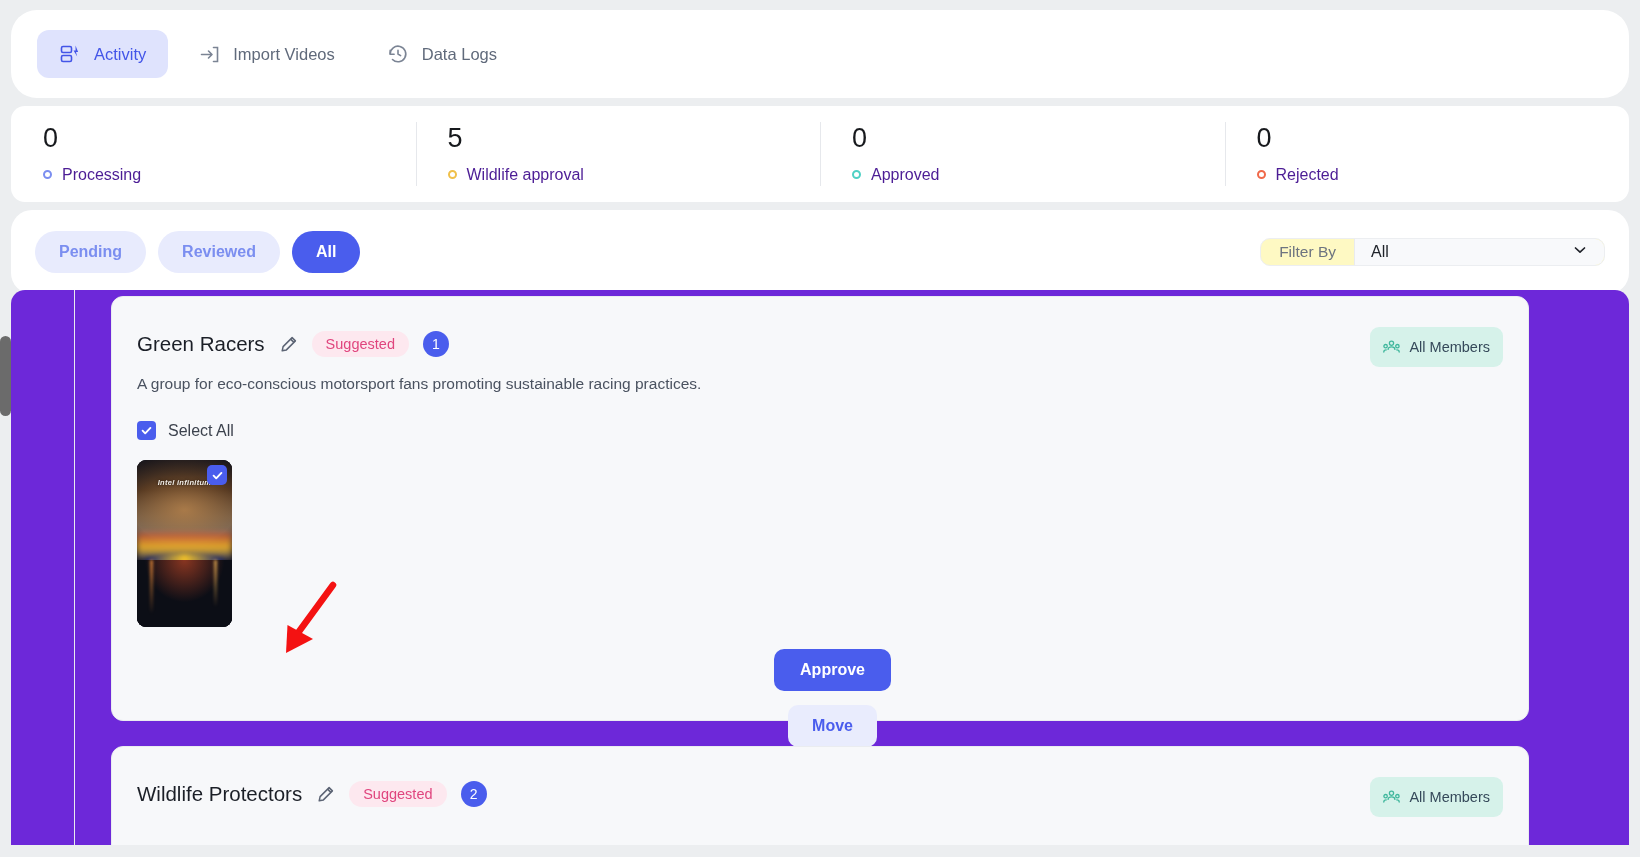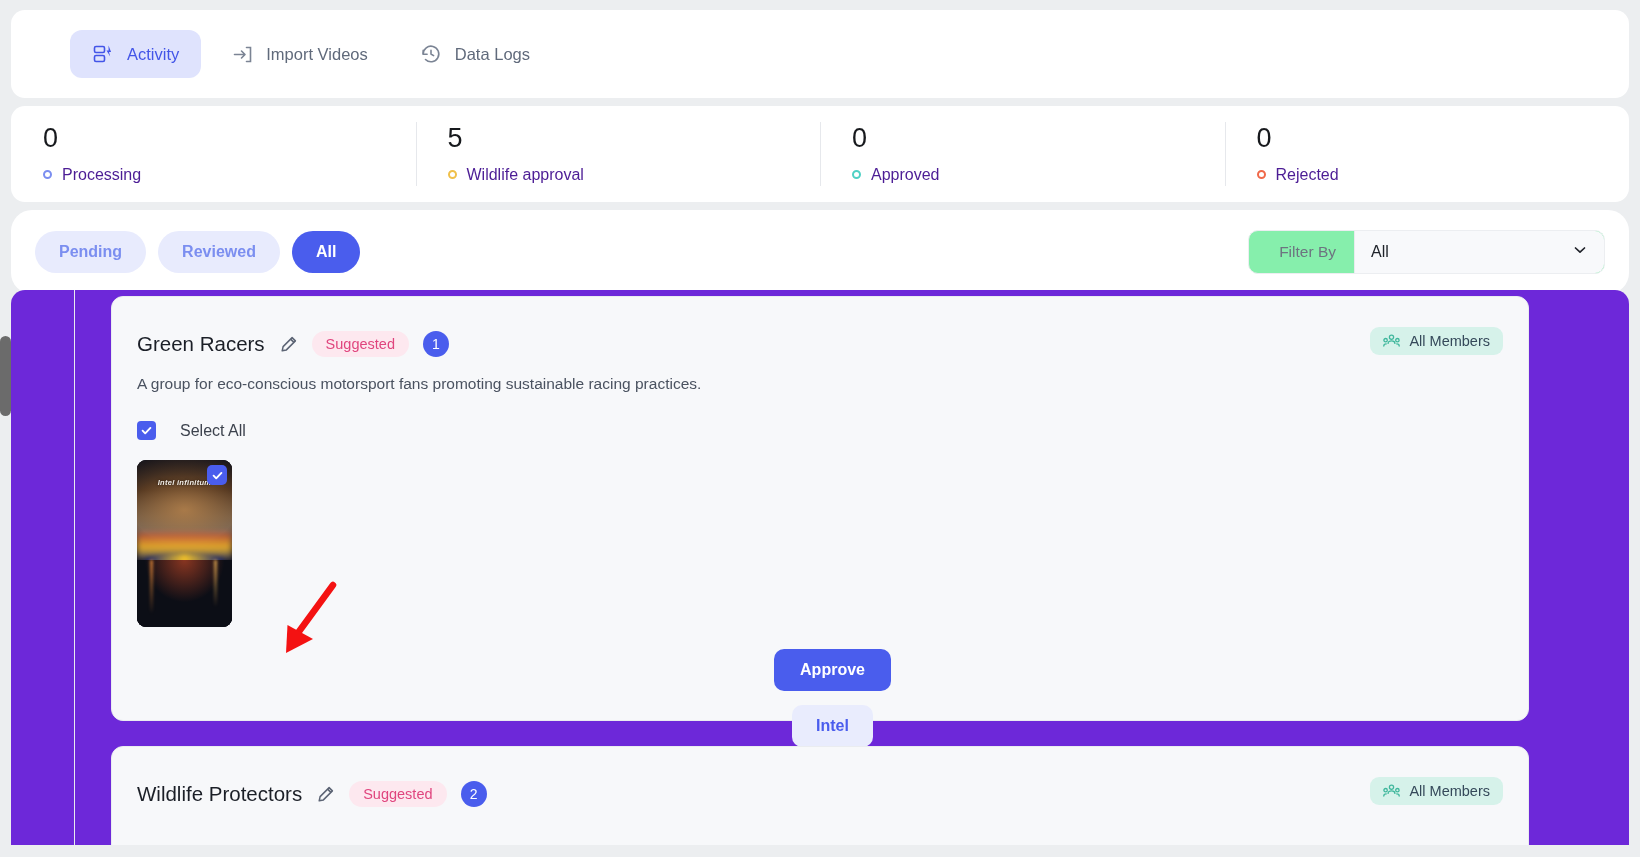--- a/index.html
+++ b/index.html
@@ -13,21 +13,21 @@
 
   
   .browser-scrollbar {
     position: absolute; left: 0; top: 336px; width: 11px; height: 80px;
     background: #6b6b6b; border-radius: 6px;
   }
 
   
   .topbar {
     position: absolute; left: 11px; top: 10px; width: 1618px; height: 88px;
-    background: #ffffff; border-radius: 14px; padding-left: 33px;
+    background: #ffffff; border-radius: 26px;
   }
   .tabs { display: flex; align-items: center; height: 100%; padding-left: 26px; gap: 8px; }
   .tab {
     display: flex; align-items: center; gap: 13px;
     height: 48px; padding: 0 22px; border-radius: 12px;
     font-size: 16.5px; color: #606a7b; cursor: pointer; white-space: nowrap;
   }
   .tab.active { background: #dfe3fd; color: #4355e8; font-weight: 500; }
   .tab .ico { display: flex; align-items: center; justify-content: center; width: 22px; height: 22px; }
   .tab .ico svg { display: block; }
@@ -53,24 +53,23 @@
   }
   .chips { display: flex; gap: 12px; }
   .chip {
     height: 42px; padding: 0 24px; border-radius: 21px; border: none;
     font-size: 16px; font-weight: 700; color: #7b8ef0; background: #e8ebfd;
     cursor: pointer; font-family: inherit;
   }
   .chip.sel { background: #4a5ded; color: #ffffff; }
   .filter-right { margin-left: auto; display: flex; align-items: center; }
   .filter-group {
-    display: flex; align-items: center; height: 44px;
-    background: #86efac; border-radius: 10px; overflow: hidden;
+    display: flex; align-items: center; height: 28px;
+    background: #fef9c3; border-radius: 10px; overflow: hidden;
     border: 1px solid #eceef1;
-    padding-left: 12px;
   }
   .filter-label { font-size: 15.5px; color: #6d7480; padding: 0 18px; white-space: nowrap; }
   .filter-select {
     position: relative; display: flex; align-items: center;
     width: 250px; height: 100%; background: #f8f9fb;
     border-left: 1px solid #e9ebee; padding: 0 16px;
     font-size: 16px; color: #20242b; cursor: pointer;
   }
   .filter-select .chev { position: absolute; right: 16px; top: 50%; transform: translateY(-50%); }
 
@@ -99,33 +98,33 @@
     padding: 5px 14px; border-radius: 13px; white-space: nowrap;
   }
   .badge-count {
     width: 26px; height: 26px; border-radius: 50%; background: #4a5ded; color: #fff;
     font-size: 14px; display: flex; align-items: center; justify-content: center; flex: none;
   }
   .all-members {
     position: absolute; right: 25px; top: 30px;
     display: flex; align-items: center; gap: 9px;
     background: #d6f2ea; color: #35495a; border-radius: 9px;
-    height: 28px; padding: 0 13px; font-size: 14.5px; cursor: pointer;
+    height: 40px; padding: 0 13px; font-size: 14.5px; cursor: pointer;
   }
   .all-members svg { display: block; flex: none; }
 
   .card-desc { padding: 18px 30px 0 25px; font-size: 15.5px; color: #4a5260; }
 
   .selectall { display: flex; align-items: center; gap: 12px; padding: 28px 0 0 25px; }
   .cbox {
     width: 19px; height: 19px; border-radius: 4px; background: #4a5ded;
     display: flex; align-items: center; justify-content: center; flex: none; cursor: pointer;
   }
   .cbox svg { display: block; }
-  .selectall-label { font-size: 16px; color: #3c424d; margin-left: 12px; }
+  .selectall-label { font-size: 16px; color: #3c424d; }
 
   .thumbs { padding: 20px 0 0 25px; display: flex; gap: 16px; }
   .thumb {
     position: relative; width: 95px; height: 167px; border-radius: 9px; overflow: hidden;
     background: #0d0f16; cursor: pointer;
   }
   .thumb-img { position: absolute; inset: 0; }
   .tg1 { position:absolute; inset:0; background:
       radial-gradient(ellipse 120% 45% at 50% 30%, rgba(168,120,70,.95) 0%, rgba(90,60,35,.7) 45%, rgba(18,18,26,1) 80%),
       linear-gradient(180deg,#1a1c26 0%,#5a3b22 18%,#c9b596 34%,#e8e2d6 43%,#8a8a94 52%,#2b2c3a 64%,#141620 100%); }
@@ -325,21 +324,21 @@
             <span class="thumb-check">
               <svg width="13" height="13" viewBox="0 0 13 13" fill="none">
                 <path d="M2.6 6.7l2.6 2.6 5.2-5.4" stroke="#fff" stroke-width="1.9" stroke-linecap="round" stroke-linejoin="round"></path>
               </svg>
             </span>
           </div>
         </div>
 
         <div class="actions">
           <button class="btn btn-approve">Approve</button>
-          <button class="btn btn-move">Intel</button>
+          <button class="btn btn-move">Move</button>
           <button class="btn btn-reject">Import</button>
         </div>
 
       </div>
 
       <div class="card card-2">
         <div class="card-head">
           <span class="card-title">Wildlife Protectors</span>
           <span class="pencil">
             <svg width="19" height="19" viewBox="0 0 19 19" fill="none">

